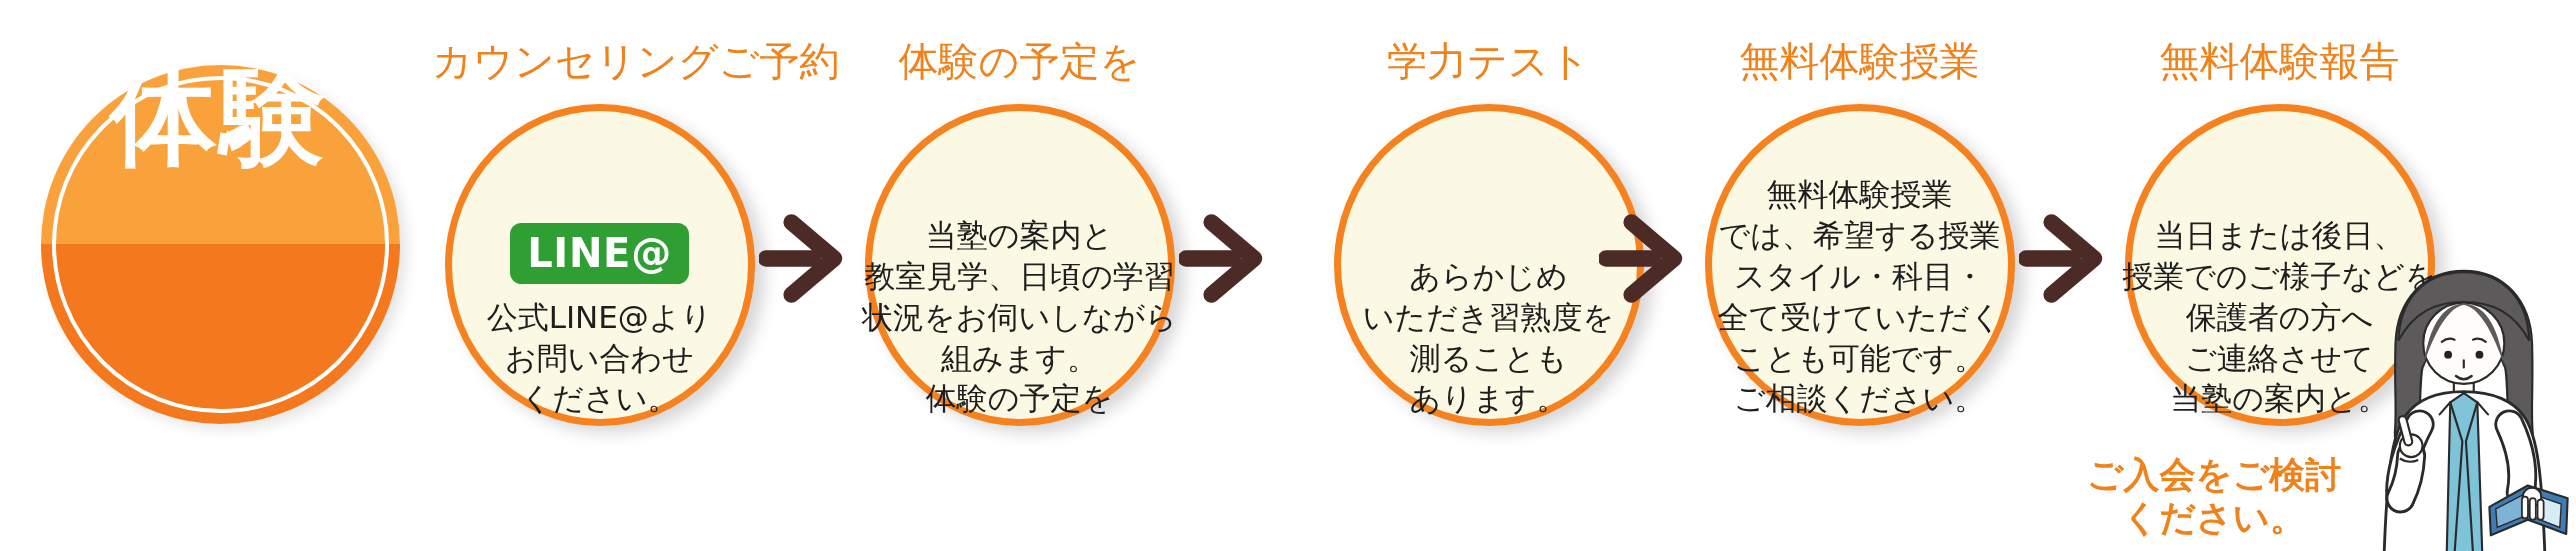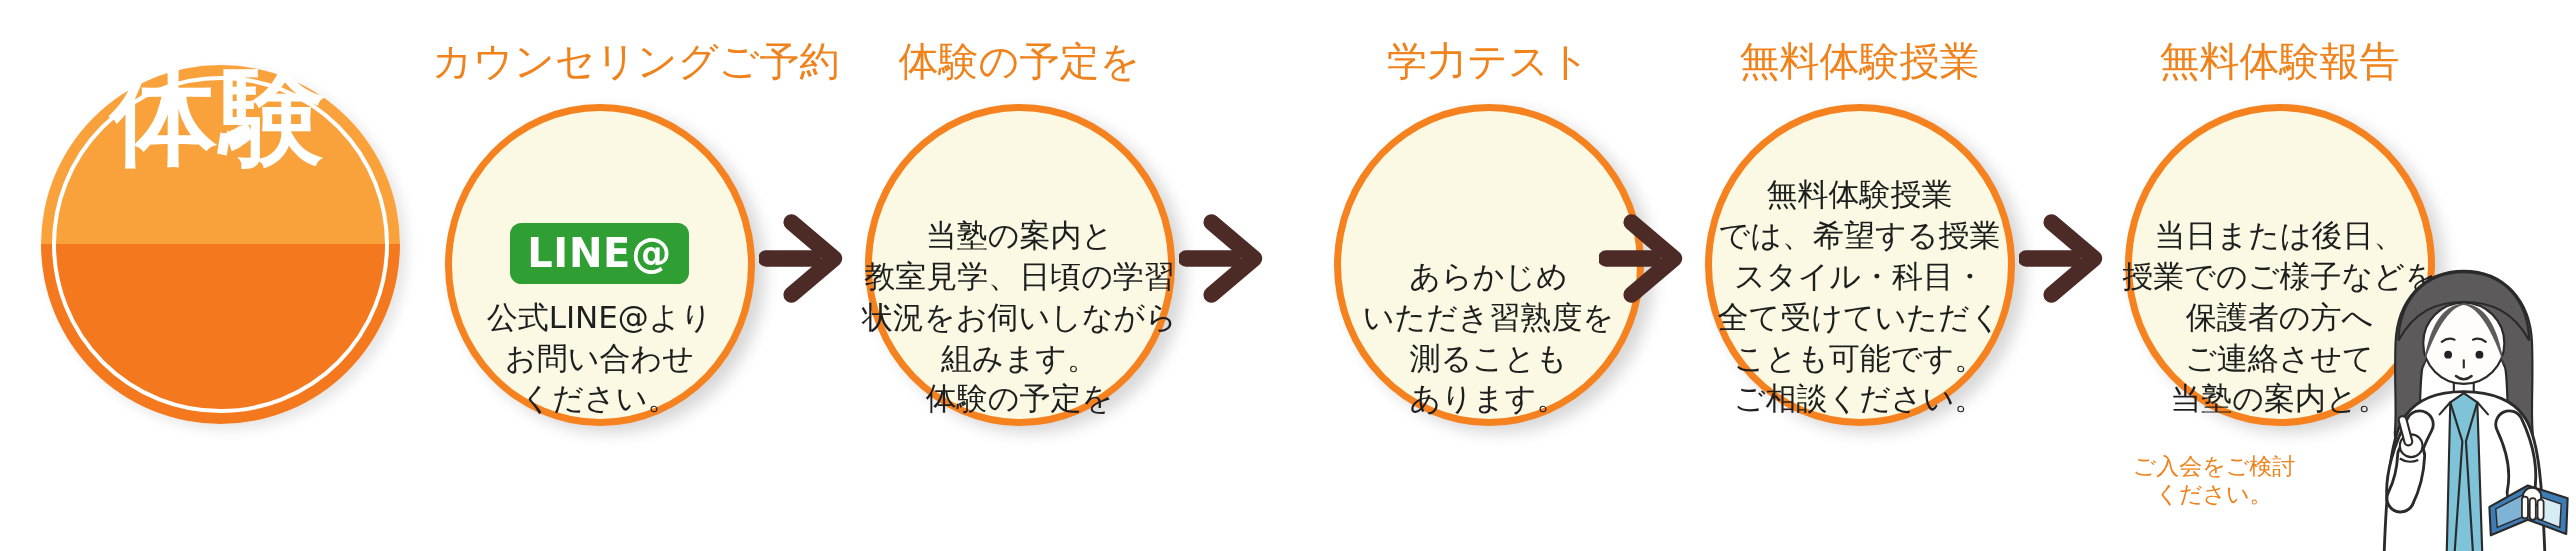--- a/index.html
+++ b/index.html
@@ -48,21 +48,21 @@
     width:179px;height:61px;border-radius:11.4px;background:var(--line_green);
     color:#fff;font-size:40px;font-weight:bold;line-height:61px;text-align:center;
     margin:0 auto 13px;letter-spacing:0.7px;
   }
   
   .arrow{position:absolute;top:212px;width:85px;height:93px;}
   .arrow svg{display:block;width:100%;height:100%;}
   
   .join-caption{
     position:absolute;left:2086px;top:453px;width:256px;text-align:center;
-    color:var(--accent_orange);font-size:23px;font-weight:normal;line-height:1.2;white-space:nowrap;
+    color:var(--accent_orange);font-size:36px;font-weight:bold;line-height:1.2;white-space:nowrap;
   }
   
   .teacher{position:absolute;left:2350px;top:262px;width:229px;height:292px;}
   .teacher svg{display:block;width:100%;height:100%;}
 </style>
 </head>
 <body>
 
 <div class="canvas">
 

